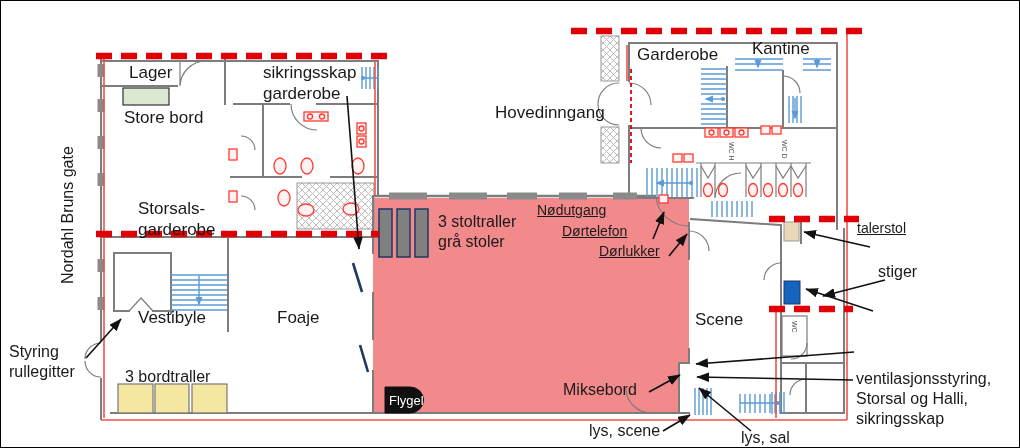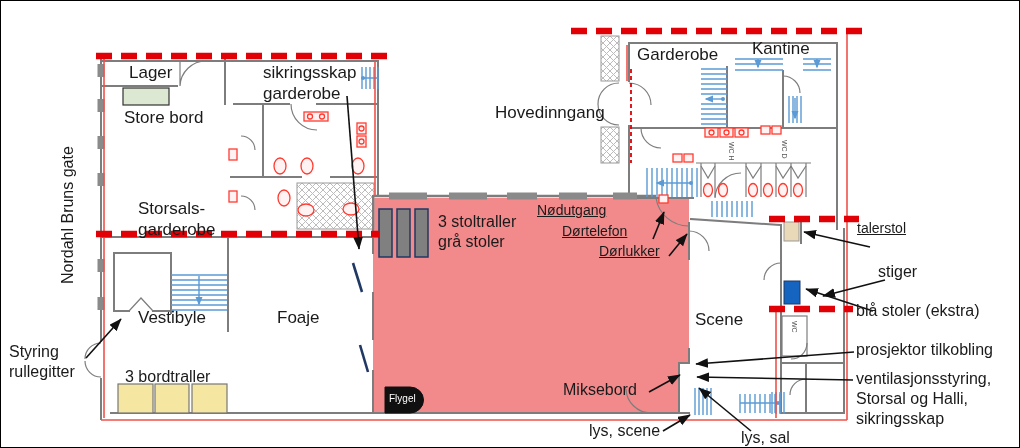--- a/index.html
+++ b/index.html
@@ -5,21 +5,21 @@
   html,body{margin:0;padding:0;background:#fff;}
   #stage{position:relative;width:1018px;height:446px;border:1px solid #000;background:#fff;
          font-family:"Liberation Sans",sans-serif;overflow:hidden;}
   #plan{position:absolute;left:0;top:0;}
   .lbl{position:absolute;color:#1a1a1a;font-size:16px;line-height:1.25;white-space:pre-line;}
   .s15{font-size:14px;text-decoration:underline;} .s17{font-size:17px;} .big{font-size:30px;letter-spacing:.5px;}
   .ctr{text-align:center;}
   .rotl{transform:rotate(-90deg);transform-origin:left top;white-space:nowrap;}
   .rotr{transform:rotate(90deg);transform-origin:left top;white-space:nowrap;}
   .tiny{font-size:7px;color:#555;}
-  .white{color:#fff;font-size:10px;}
+  .white{color:#fff;font-size:13px;}
   
   .w2{stroke:var(--wall-gray);stroke-width:2;fill:none;stroke-linecap:square;}
   .w25{stroke:var(--wall-gray);stroke-width:2.6;fill:none;}
   .w1{stroke:var(--wall-gray);stroke-width:1.2;fill:none;}
   .wmark{fill:#8a8a8a;stroke:none;}
   .redline{stroke:var(--outline-red);stroke-width:1.6;fill:none;}
   .dash{stroke:var(--dash-red);stroke-width:6.5;fill:none;stroke-dasharray:16 9;}
   .dashthin{stroke:var(--dash-red);stroke-width:1.8;fill:none;stroke-dasharray:4 3;}
   .stair{stroke:var(--stair-blue);stroke-width:1.4;fill:none;}
   .stairdot{fill:var(--stair-blue);stroke:none;}
@@ -249,30 +249,28 @@
   <div class="lbl s17" style="left:494px;top:89px;margin-top:12px;">Hovedinngang</div>
   <div class="lbl s17" style="left:636px;top:43px;">Garderobe</div>
   <div class="lbl s17" style="left:751px;top:37px;">Kantine</div>
   <div class="lbl" style="left:437px;top:211px;">3 stoltraller
 grå stoler</div>
   <div class="lbl s15" style="left:536px;top:201px;">Nødutgang</div>
   <div class="lbl s15" style="left:561px;top:222px;">Dørtelefon</div>
   <div class="lbl s15" style="left:598px;top:242px;">Dørlukker</div>
   <div class="lbl s15" style="left:856px;top:219px;">talerstol</div>
   <div class="lbl" style="left:856px;top:261px;margin-left:21px;">stiger</div>
-  <div class="lbl" style="left:855px;top:300px;">blå stoler (ekstra)</div>
   <div class="lbl s17" style="left:137px;top:306px;">Vestibyle</div>
   <div class="lbl s17" style="left:276px;top:306px;">Foaje</div>
   <div class="lbl" style="left:8px;top:341px;">Styring
 rullegitter</div>
   <div class="lbl" style="left:124px;top:366px;">3 bordtraller</div>
   <div class="lbl white" style="left:388px;top:392px;">Flygel</div>
   <div class="lbl s17" style="left:694px;top:308px;">Scene</div>
   <div class="lbl" style="left:562px;top:379px;">Miksebord</div>
-  <div class="lbl" style="left:855px;top:339px;">prosjektor tilkobling</div>
   <div class="lbl" style="left:855px;top:368px;">ventilasjonsstyring,
 Storsal og Halli,
 sikringsskap</div>
   <div class="lbl" style="left:588px;top:420px;">lys, scene</div>
   <div class="lbl" style="left:740px;top:427px;">lys, sal</div>
   <div class="lbl tiny rotr" style="left:734px;top:141px;">WC H</div>
   <div class="lbl tiny rotr" style="left:787px;top:139px;">WC D</div>
   <div class="lbl tiny rotr" style="left:797px;top:320px;">WC</div>
 </div>
 

